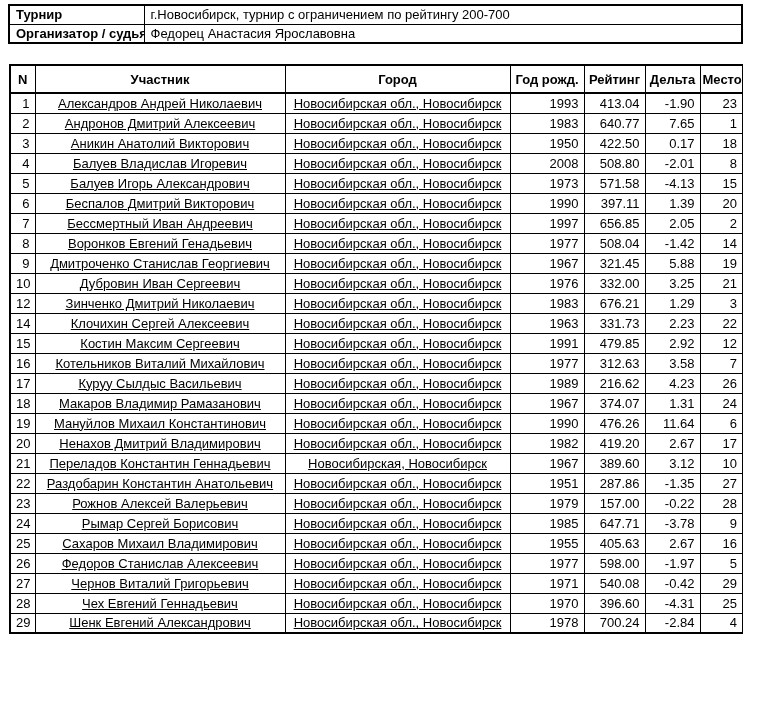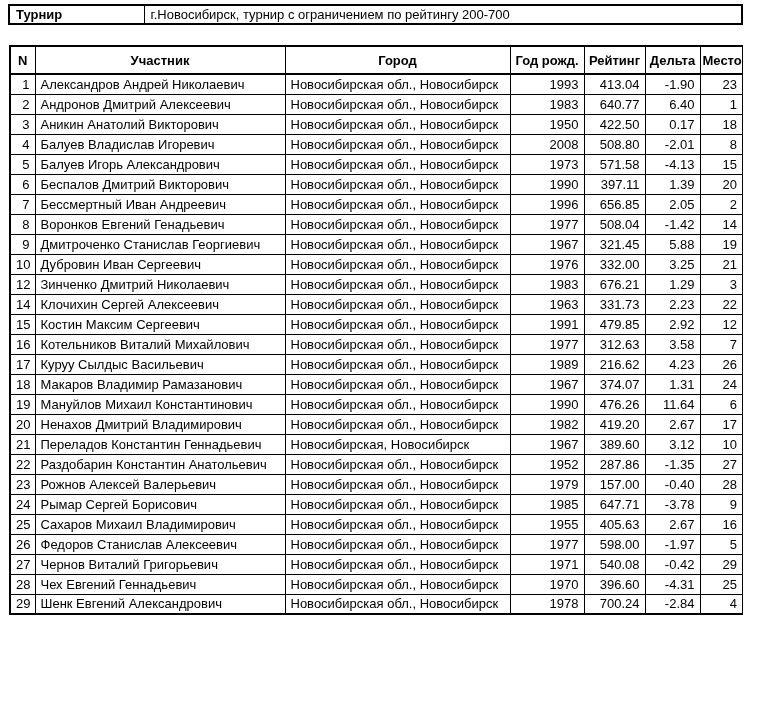--- a/index.html
+++ b/index.html
@@ -54,37 +54,41 @@
   }
   .results-table td {
     border: 1px solid #000;
     font-size: 13px;
     height: 20px;
     padding: 1px 5px;
     vertical-align: middle;
     white-space: nowrap;
     overflow: hidden;
   }
-  .results-table td.left  { text-align: left; }
+  .results-table td.left  { text-align: center; text-decoration: underline; }
   .results-table td.right { text-align: right; }
 </style>
 </head>
 <body>
 
 <div class="page">
 
   <table class="info-table">
     <colgroup>
       <col style="width:135px">
       <col>
     </colgroup>
     <tbody>
       <tr>
         <td class="label">Турнир</td>
         <td>г.Новосибирск, турнир с ограничением по рейтингу 200-700</td>
+      </tr>
+      <tr>
+        <td class="label">Организатор / судья</td>
+        <td>Федорец Анастасия Ярославовна</td>
       </tr>
     </tbody>
   </table>
 
   <table class="results-table">
     <colgroup>
       <col style="width:25px">
       <col style="width:250px">
       <col style="width:225px">
       <col style="width:74px">
@@ -112,21 +116,21 @@
           <td class="right">413.04</td>
           <td class="right">-1.90</td>
           <td class="right">23</td>
         </tr>
         <tr>
           <td class="right">2</td>
           <td class="left">Андронов Дмитрий Алексеевич</td>
           <td class="left">Новосибирская обл., Новосибирск</td>
           <td class="right">1983</td>
           <td class="right">640.77</td>
-          <td class="right">6.40</td>
+          <td class="right">7.65</td>
           <td class="right">1</td>
         </tr>
         <tr>
           <td class="right">3</td>
           <td class="left">Аникин Анатолий Викторович</td>
           <td class="left">Новосибирская обл., Новосибирск</td>
           <td class="right">1950</td>
           <td class="right">422.50</td>
           <td class="right">0.17</td>
           <td class="right">18</td>
@@ -155,21 +159,21 @@
           <td class="left">Новосибирская обл., Новосибирск</td>
           <td class="right">1990</td>
           <td class="right">397.11</td>
           <td class="right">1.39</td>
           <td class="right">20</td>
         </tr>
         <tr>
           <td class="right">7</td>
           <td class="left">Бессмертный Иван Андреевич</td>
           <td class="left">Новосибирская обл., Новосибирск</td>
-          <td class="right">1996</td>
+          <td class="right">1997</td>
           <td class="right">656.85</td>
           <td class="right">2.05</td>
           <td class="right">2</td>
         </tr>
         <tr>
           <td class="right">8</td>
           <td class="left">Воронков Евгений Генадьевич</td>
           <td class="left">Новосибирская обл., Новосибирск</td>
           <td class="right">1977</td>
           <td class="right">508.04</td>
@@ -272,32 +276,32 @@
           <td class="left">Новосибирская, Новосибирск</td>
           <td class="right">1967</td>
           <td class="right">389.60</td>
           <td class="right">3.12</td>
           <td class="right">10</td>
         </tr>
         <tr>
           <td class="right">22</td>
           <td class="left">Раздобарин Константин Анатольевич</td>
           <td class="left">Новосибирская обл., Новосибирск</td>
-          <td class="right">1952</td>
+          <td class="right">1951</td>
           <td class="right">287.86</td>
           <td class="right">-1.35</td>
           <td class="right">27</td>
         </tr>
         <tr>
           <td class="right">23</td>
           <td class="left">Рожнов Алексей Валерьевич</td>
           <td class="left">Новосибирская обл., Новосибирск</td>
           <td class="right">1979</td>
           <td class="right">157.00</td>
-          <td class="right">-0.40</td>
+          <td class="right">-0.22</td>
           <td class="right">28</td>
         </tr>
         <tr>
           <td class="right">24</td>
           <td class="left">Рымар Сергей Борисович</td>
           <td class="left">Новосибирская обл., Новосибирск</td>
           <td class="right">1985</td>
           <td class="right">647.71</td>
           <td class="right">-3.78</td>
           <td class="right">9</td>

